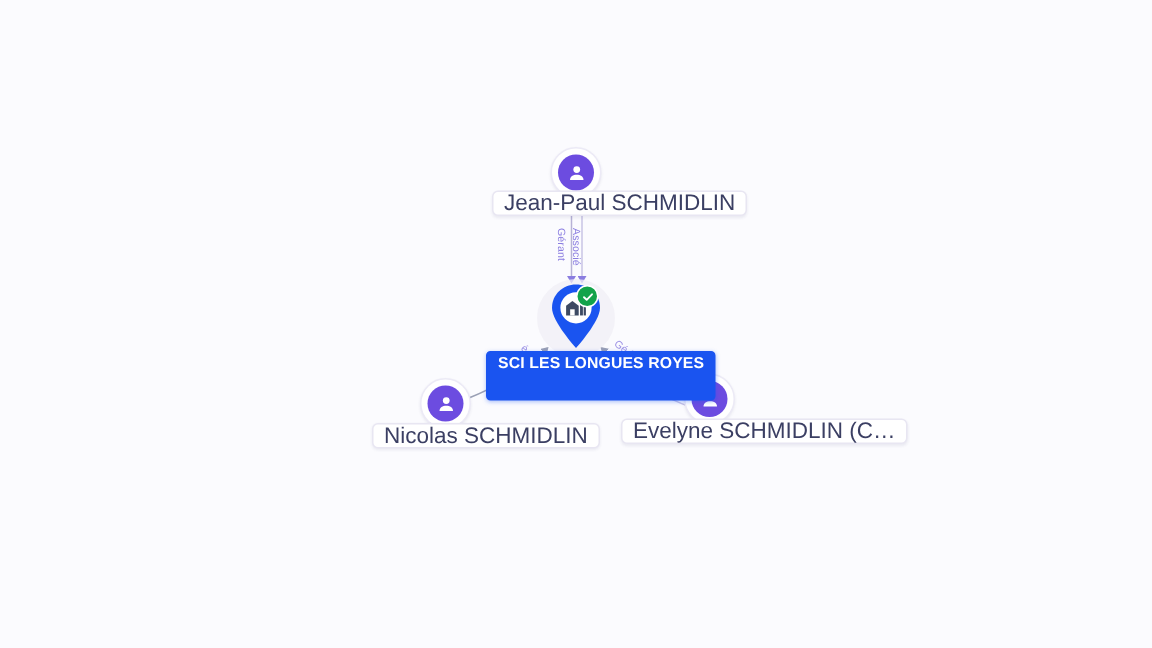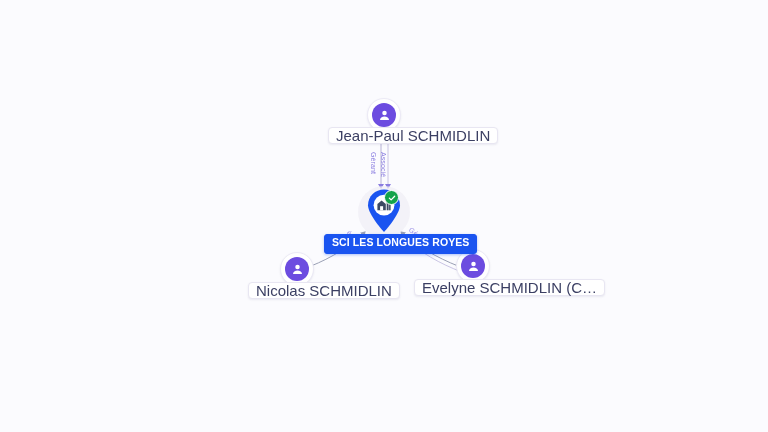--- a/index.html
+++ b/index.html
@@ -124,21 +124,21 @@
     font-size: 15px;
     font-family: "Liberation Sans", sans-serif;
     white-space: nowrap;
     box-shadow: 0 1px 2px rgba(60,60,110,0.09);
   }
   #company-label {
     position: absolute;
     left: 324px;
     top: 234px;
     box-sizing: border-box;
-    height: 20px;
+    height: 33px;
     line-height: 14px;
     padding: 0 7px;
     border-radius: 3px;
     background: #1a54f0;
     border: 1px solid #1a54f0;
     color: #ffffff;
     font-size: 10.5px;
     font-weight: bold;
     letter-spacing: .1px;
     white-space: nowrap;

